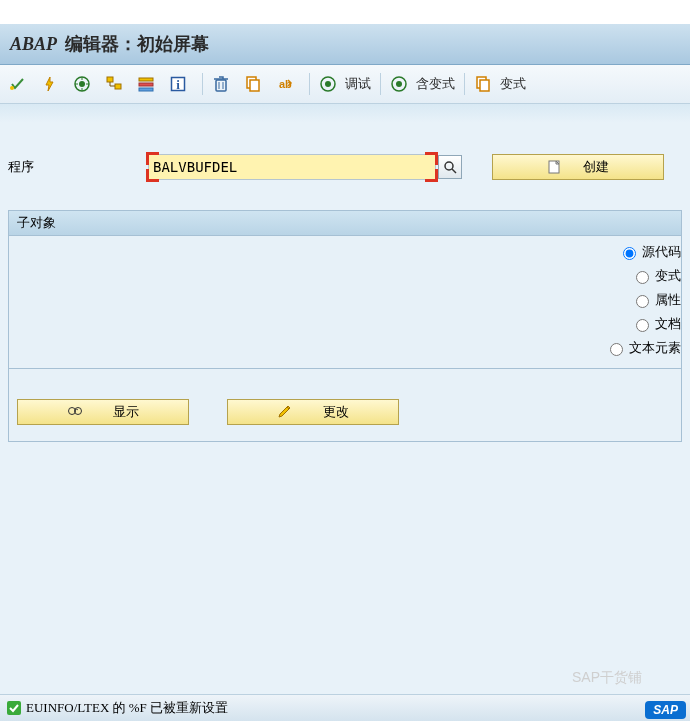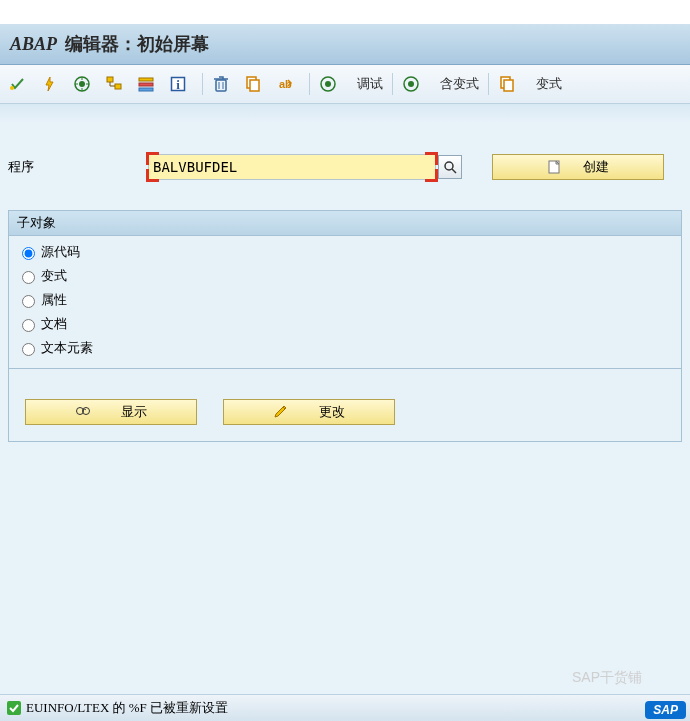--- a/index.html
+++ b/index.html
@@ -44,21 +44,21 @@
   }
   .tb-btn {
     display: inline-flex; align-items: center;
     height: 24px; min-width: 24px;
     padding: 0 2px;
     border: 1px solid transparent;
     border-radius: 3px;
     cursor: pointer;
   }
   .tb-btn svg { width: 18px; height: 18px; }
-  .tb-btn .lbl { font-size: 13px; color: #2a2a2a; margin-left: 20px; font-family: "SimSun", serif; }
+  .tb-btn .lbl { font-size: 13px; color: #2a2a2a; margin-left: 8px; font-family: "SimSun", serif; }
   .content-wrap {
     background: linear-gradient(#d9e9f4, #e8f2f9 3%, #e8f2f9);
     min-height: 620px;
     position: relative;
   }
   .row-prog {
     display: flex; align-items: center;
     padding: 50px 8px 0 8px;
   }
   .row-prog .label {
@@ -125,29 +125,30 @@
     border-bottom: 1px solid #a6c0d4;
     padding-left: 8px;
     display: flex; align-items: center;
     font-family: "SimSun", serif;
   }
   .radio-row {
     display: flex; align-items: center;
     height: 24px;
     padding-left: 8px;
     font-family: "SimSun", serif;
+    justify-content: flex-end;
   }
   .radio-row input { margin-right: 6px; }
   .panel-body {
     background: #e7f1f8;
     padding: 4px 0 8px 0;
   }
   .action-row {
-    display: flex; gap: 26px;
-    padding: 30px 0 16px 16px;
+    display: flex; gap: 38px;
+    padding: 30px 0 16px 8px;
     background: #e7f1f8;
     margin: 0 8px;
     border-left: 1px solid #a6c0d4;
     border-right: 1px solid #a6c0d4;
     border-bottom: 1px solid #a6c0d4;
     align-items: flex-end;
   }
   .act-btn {
     width: 170px; height: 24px;
     background: linear-gradient(#fff8d0,#f4e38a);

